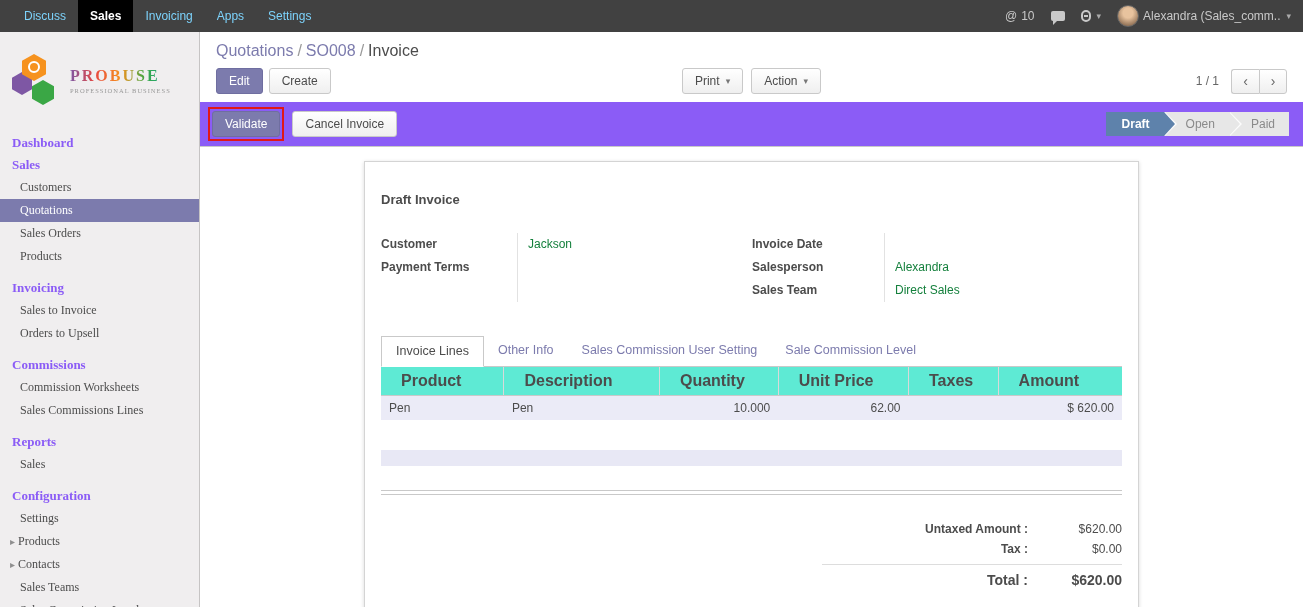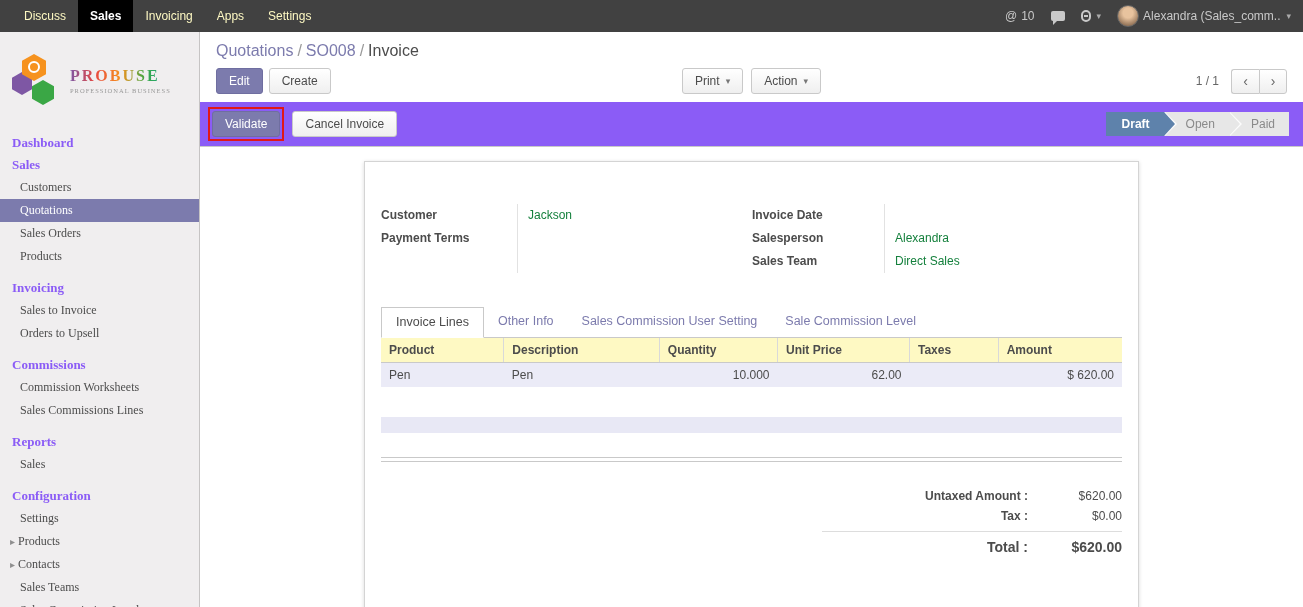--- a/index.html
+++ b/index.html
@@ -3,21 +3,21 @@
 <meta charset="utf-8">
 <style>
   * { margin:0; padding:0; box-sizing:border-box; }
   html,body { width:1303px; height:607px; overflow:hidden; }
   body { font-family:"Liberation Sans", sans-serif; font-size:12px; color:#4c4c4c; background:#fff; }
   .app { width:1303px; height:607px; display:flex; flex-direction:column; overflow:hidden; }
 
   
   .topbar { height:32px; background:#414141; display:flex; align-items:stretch; justify-content:space-between; flex:none; }
   .topbar-left { display:flex; align-items:stretch; padding-left:12px; }
-  .top-menu { display:flex; align-items:center; padding:0 12px; color:#fef9c3; font-size:12px; cursor:pointer; }
+  .top-menu { display:flex; align-items:center; padding:0 12px; color:#7dd3fc; font-size:12px; cursor:pointer; }
   .top-menu.active { background:#000; color:#fff; font-weight:bold; }
   .topbar-right { display:flex; align-items:center; gap:16px; padding-right:12px; color:#c9c9c9; }
   .tb-item { display:flex; align-items:center; gap:4px; cursor:pointer; font-size:12px; }
   .tb-caret { font-size:9px; color:#aaa; margin-left:2px; }
   .icon-chat { width:14px; height:10px; background:#c9c9c9; border-radius:2px; position:relative; }
   .icon-chat::after { content:""; position:absolute; left:2px; bottom:-4px; border:3px solid transparent; border-top-color:#c9c9c9; border-left-color:#c9c9c9; }
   .icon-debug { width:10px; height:12px; border:2px solid #c9c9c9; border-radius:5px; position:relative; }
   .icon-debug::before { content:""; position:absolute; left:1px; top:3px; right:1px; border-top:2px solid #c9c9c9; }
   .avatar { width:22px; height:22px; border-radius:50%; background:radial-gradient(circle at 50% 35%, #e8c39e 30%, #96765a 75%); border:1px solid #666; }
 
@@ -97,22 +97,22 @@
   .fg-right .fg-labels { width:132px; }
   .fg-values { flex:1; border-left:1px solid #e2e2e2; padding-left:10px; }
   .fg-values .f-value { height:23px; line-height:23px; font-size:12px; }
   .f-value.link { color:#15803d; cursor:pointer; }
 
   .tabs { display:flex; margin-top:34px; border-bottom:1px solid #c9c9c9; }
   .tab { padding:7px 14px 8px; font-size:12.5px; color:#7c7bad; cursor:pointer; margin-bottom:-1px; }
   .tab.active { background:#fff; border:1px solid #c9c9c9; border-bottom:1px solid #fff; color:#4c4c4c; }
 
   table.lines-table { width:100%; border-collapse:collapse; }
-  .lines-table th { background:#fef9c3; font-weight:bold; text-align:left; font-size:12px; color:#4c4c4c;
-                    padding:5px 8px; border-bottom:1px solid #c9c9c9; border-right:1px solid #d9d9d9; cursor:pointer; }
+  .lines-table th { background:#5eead4; font-weight:bold; text-align:left; font-size:16px; color:#4c4c4c;
+                    padding:5px 20px; border-bottom:1px solid #c9c9c9; border-right:1px solid #d9d9d9; cursor:pointer; }
   .lines-table th:last-child { border-right:none; }
   .lines-table td { background:#ebebf7; font-size:12px; color:#4c4c4c; padding:5px 8px; cursor:pointer; }
   .lines-table .num { text-align:right; }
   .col-product{width:125px}.col-desc{width:158px}.col-qty{width:120px}.col-price{width:135px}.col-taxes{width:90px}.col-amount{width:126px}
 
   .empty-strip { margin-top:30px; height:16px; background:#e8e8f5; }
   .hr-double { margin-top:24px; height:5px; border-top:1px solid #c9c9c9; border-bottom:1px solid #c9c9c9; }
 
   .totals { width:300px; margin-left:auto; margin-top:24px; }
   .t-row { display:flex; justify-content:flex-end; align-items:baseline; padding:3px 0; font-size:12px; }
@@ -235,20 +235,21 @@
         <div class="statusbar">
           <div class="status-item active">Draft</div>
           <div class="status-item">Open</div>
           <div class="status-item">Paid</div>
         </div>
       </div>
 
       <div class="content-area">
         <div class="sheet">
 
+          <div class="sheet-title">Draft Invoice</div>
 
           <div class="field-groups">
             <div class="fg fg-left">
               <div class="fg-labels">
                 <div class="f-label">Customer</div>
                 <div class="f-label">Payment Terms</div>
               </div>
               <div class="fg-values">
                 <div class="f-value link">Jackson</div>
                 <div class="f-value"></div>

